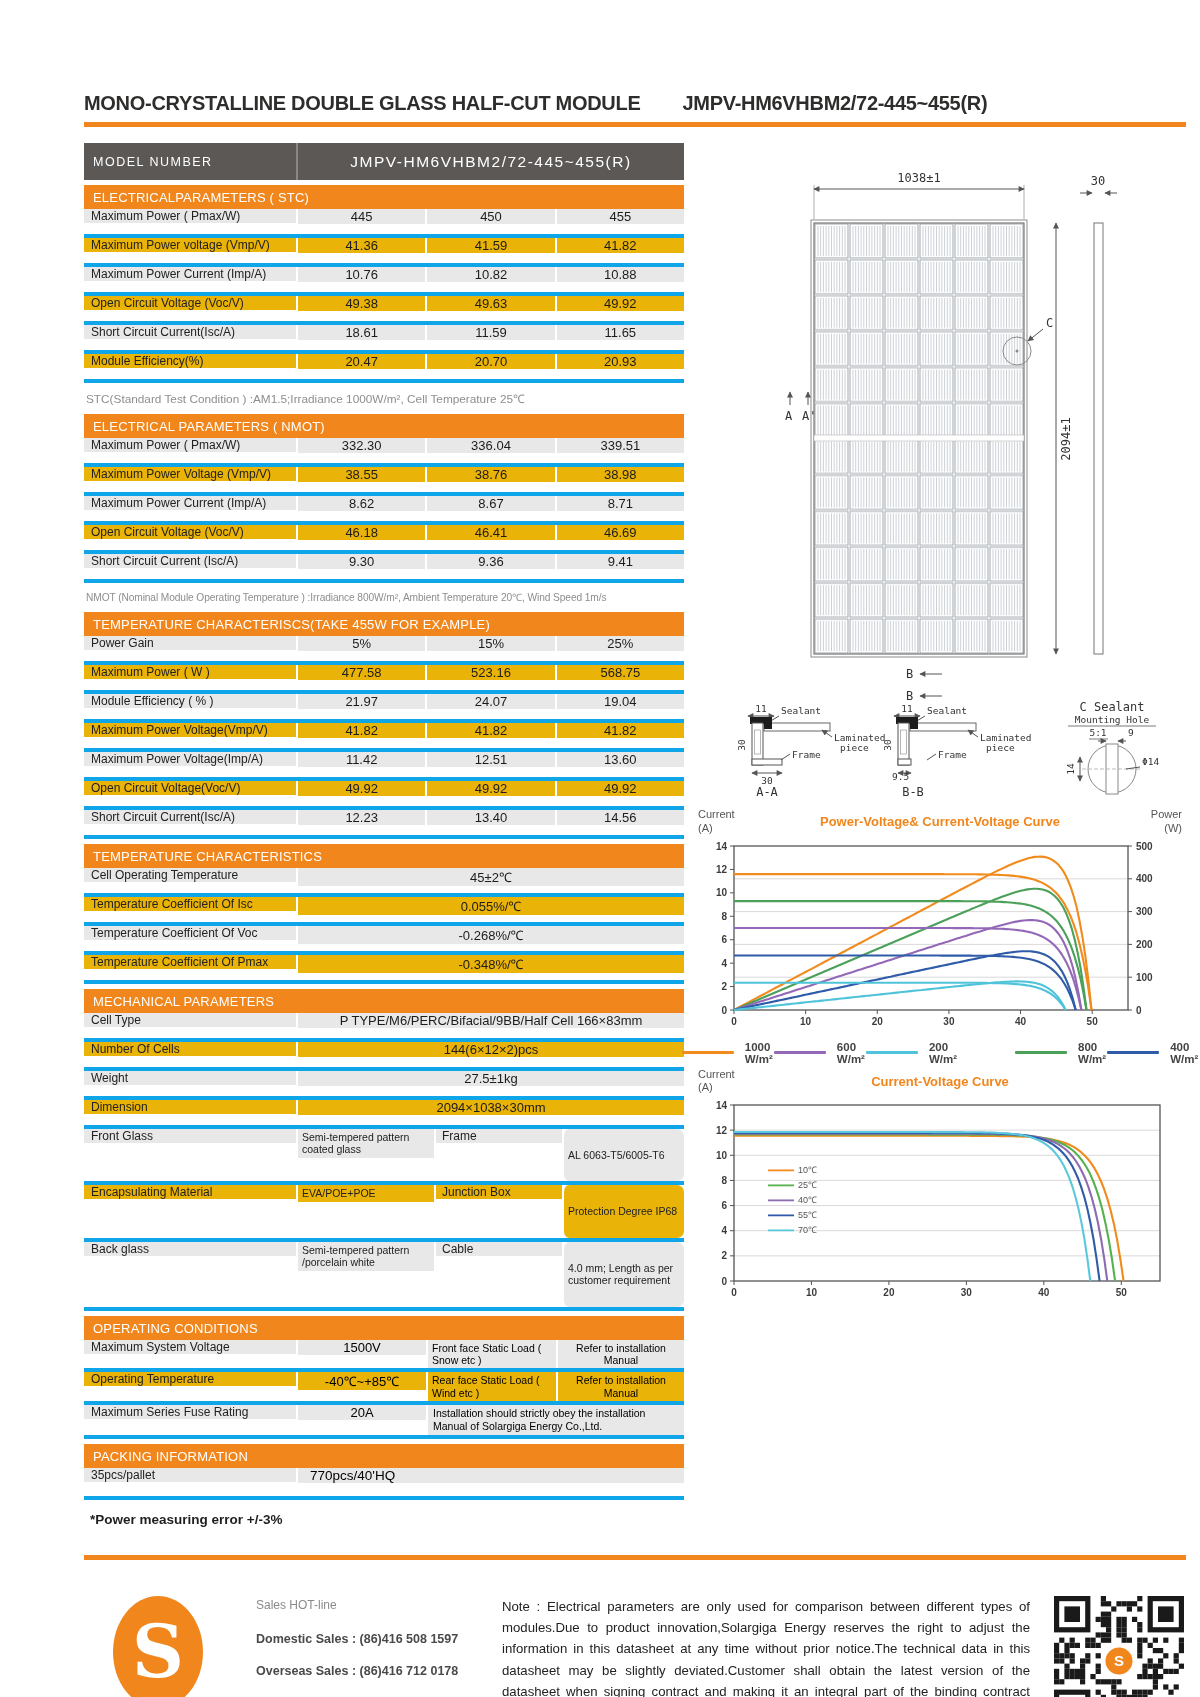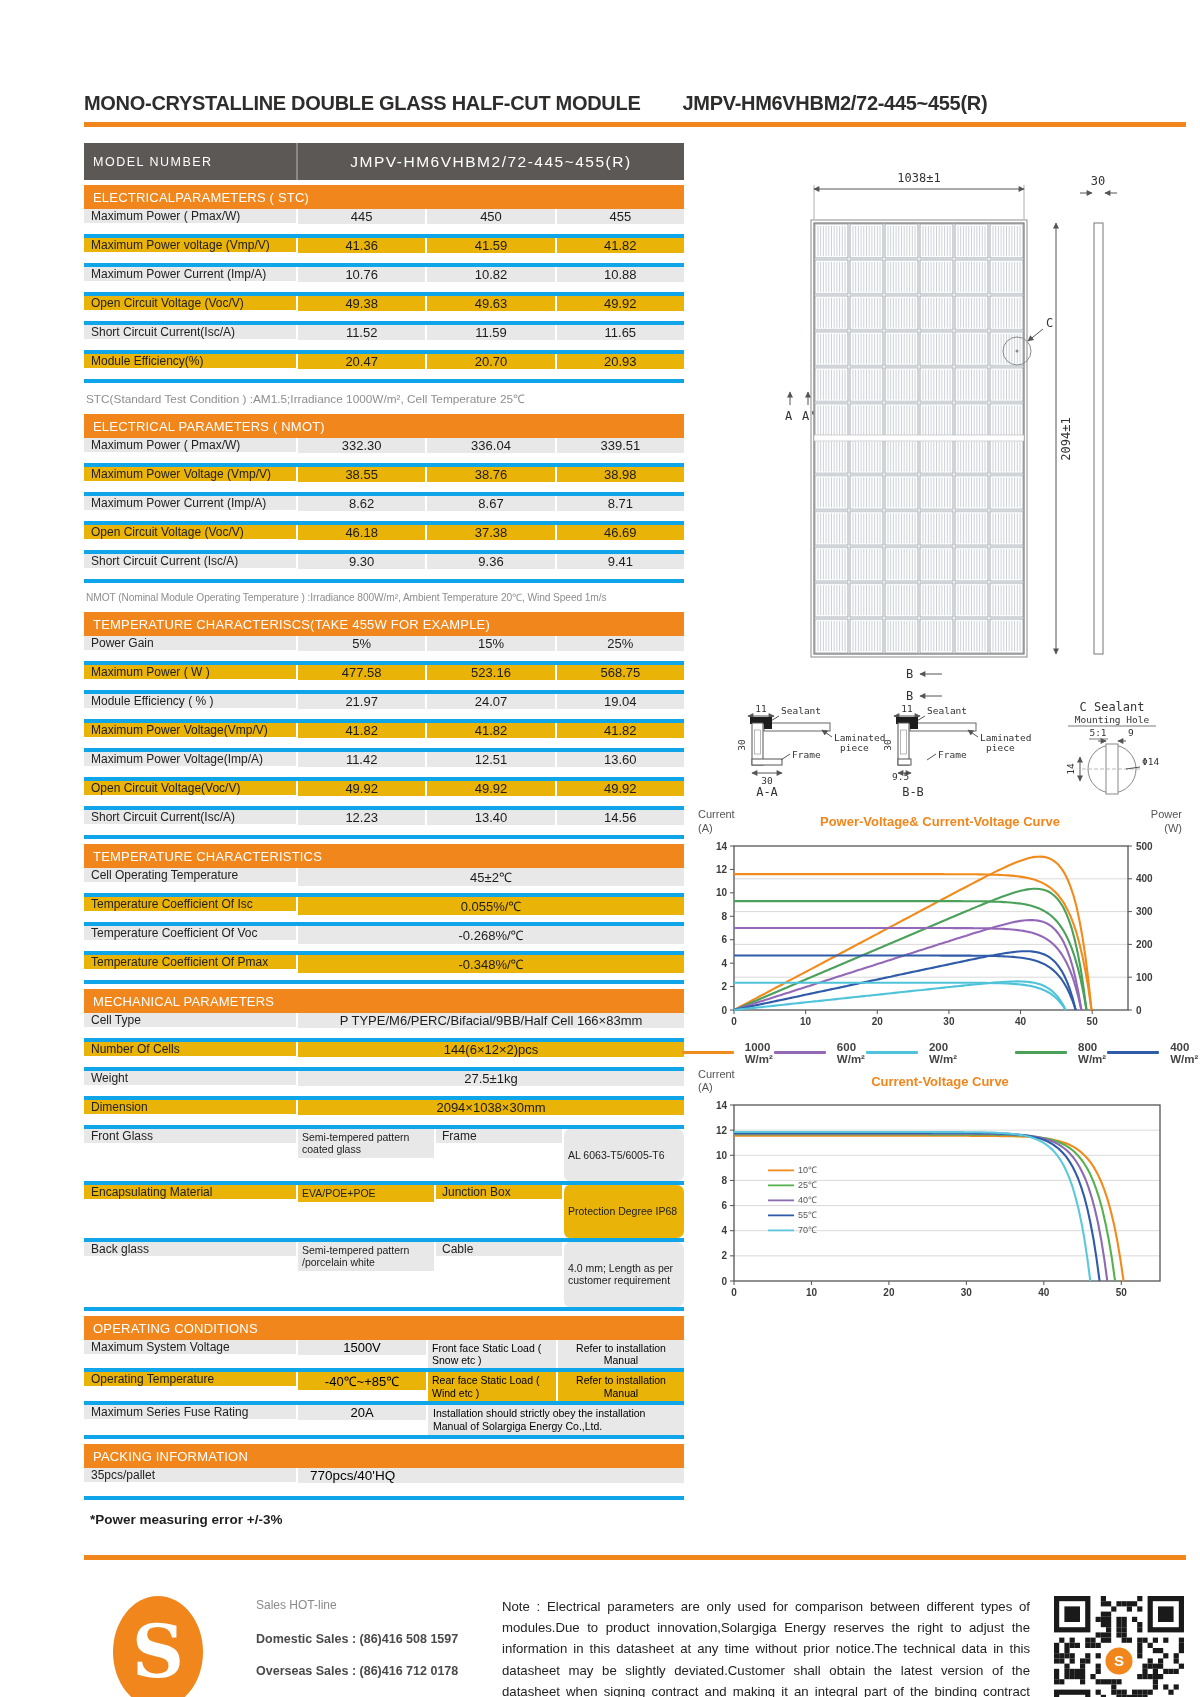--- a/index.html
+++ b/index.html
@@ -109,21 +109,21 @@
             <div class="cell c-v">10.88</div>
           </div>
           <div class="t-row w">
             <div class="cell c-label">Open Circuit Voltage (Voc/V)</div>
             <div class="cell c-v">49.38</div>
             <div class="cell c-v">49.63</div>
             <div class="cell c-v">49.92</div>
           </div>
           <div class="t-row g">
             <div class="cell c-label">Short Circuit Current(Isc/A)</div>
-            <div class="cell c-v">11.52</div>
+            <div class="cell c-v">18.61</div>
             <div class="cell c-v">11.59</div>
             <div class="cell c-v">11.65</div>
           </div>
           <div class="t-row w">
             <div class="cell c-label">Module Efficiency(%)</div>
             <div class="cell c-v">20.47</div>
             <div class="cell c-v">20.70</div>
             <div class="cell c-v">20.93</div>
           </div>
         </div>
@@ -145,21 +145,21 @@
           </div>
           <div class="t-row g">
             <div class="cell c-label">Maximum Power Current (Imp/A)</div>
             <div class="cell c-v">8.62</div>
             <div class="cell c-v">8.67</div>
             <div class="cell c-v">8.71</div>
           </div>
           <div class="t-row w">
             <div class="cell c-label">Open Circuit Voltage (Voc/V)</div>
             <div class="cell c-v">46.18</div>
-            <div class="cell c-v">37.38</div>
+            <div class="cell c-v">46.41</div>
             <div class="cell c-v">46.69</div>
           </div>
           <div class="t-row g">
             <div class="cell c-label">Short Circuit Current (Isc/A)</div>
             <div class="cell c-v">9.30</div>
             <div class="cell c-v">9.36</div>
             <div class="cell c-v">9.41</div>
           </div>
         </div>
       <div class="tnote nmot-note">NMOT   (Nominal Module Operating Temperature ) :Irradiance 800W/m²,   Ambient Temperature 20℃,   Wind Speed 1m/s</div>

